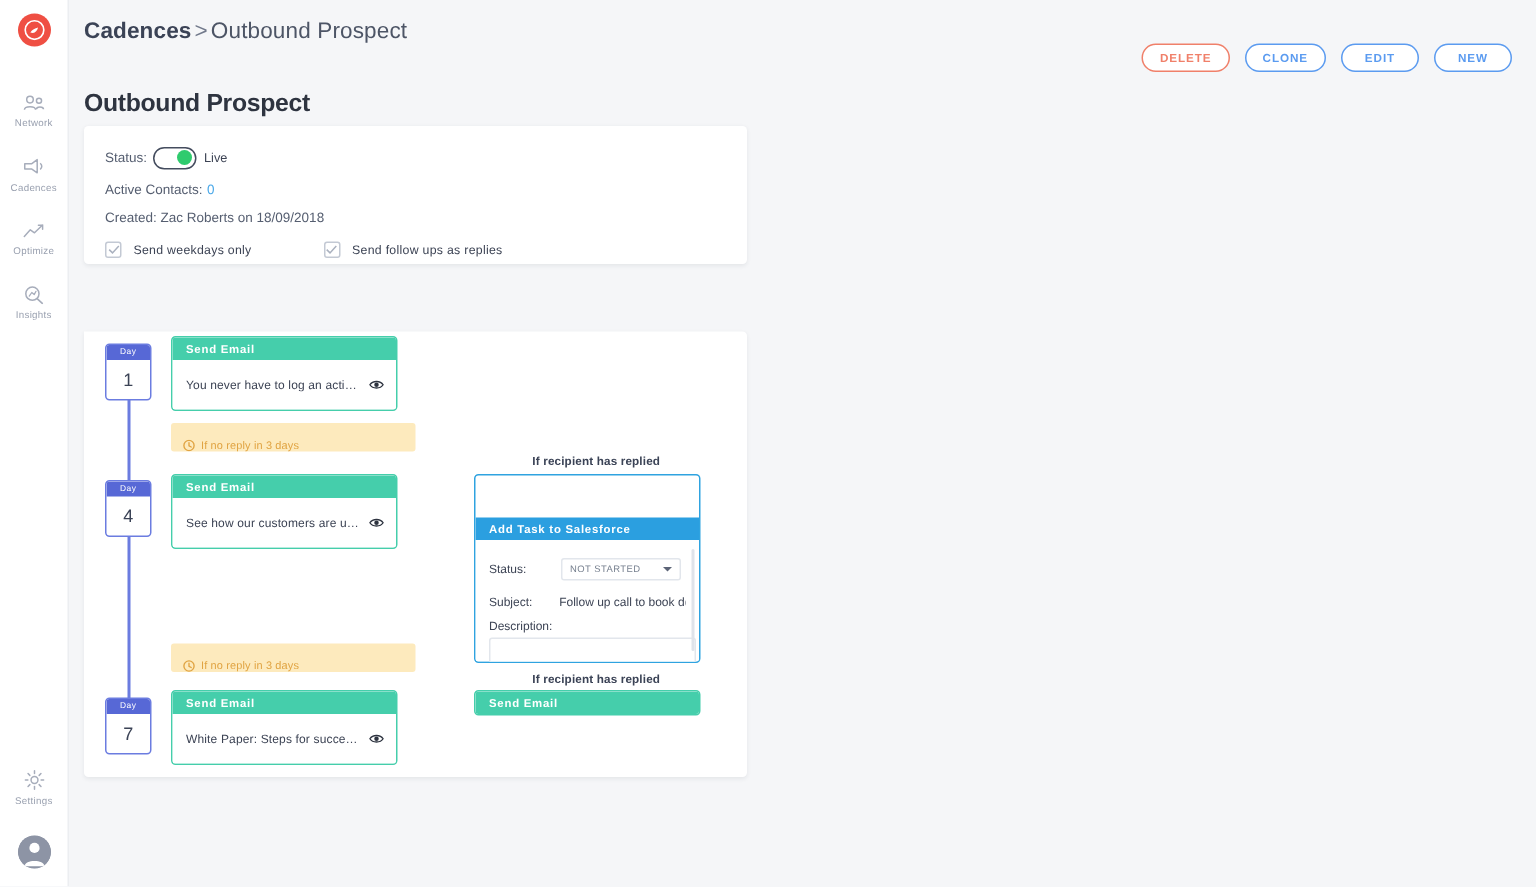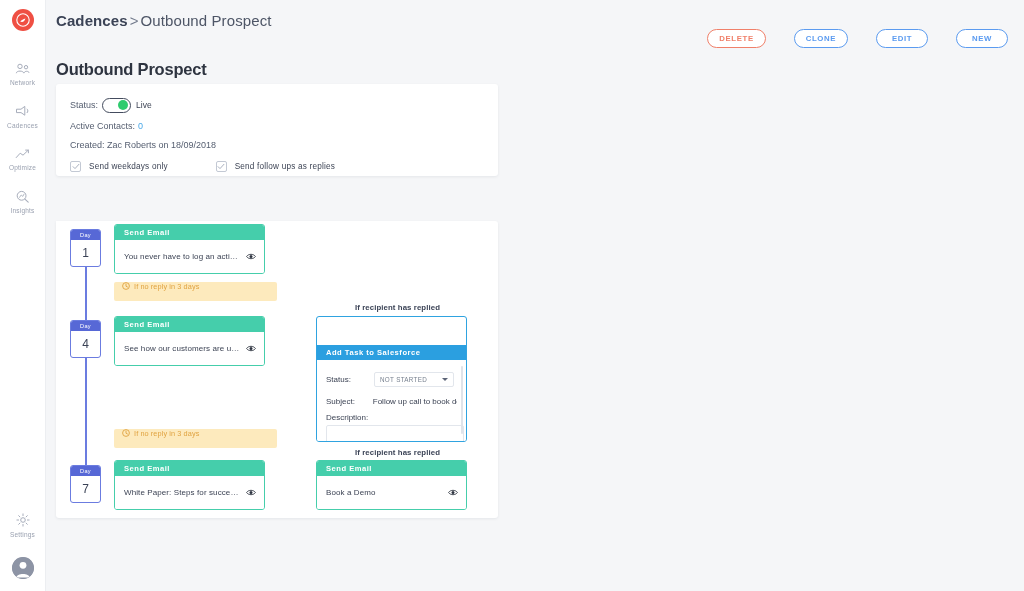--- a/index.html
+++ b/index.html
@@ -43,21 +43,21 @@
   .main { position: absolute; left: 46px; top: 0; width: 978px; height: 591px; }
 
   .breadcrumb {
     position: absolute; left: 10px; top: 12px;
     font-size: 15px; color: #4d5566; letter-spacing: .1px;
   }
   .breadcrumb .crumb-link { color: #3b4356; font-weight: bold; cursor: pointer; }
   .breadcrumb .crumb-sep { color: #727a8c; margin: 0 2px; }
   .breadcrumb .crumb-current { color: #4d5566; }
 
-  .actions { position: absolute; right: 16px; top: 29px; display: flex; gap: 28px; align-items: flex-end; }
+  .actions { position: absolute; right: 16px; top: 29px; display: flex; gap: 10px; align-items: flex-end; }
   .pill {
     height: 19px; min-width: 52px; padding: 0 11px; border-radius: 10px;
     font-size: 7.8px; font-weight: bold; letter-spacing: .6px;
     display: flex; align-items: center; justify-content: center;
     background: #fff; cursor: pointer; white-space: nowrap;
   }
   .pill.danger { border: 1px solid #f0806a; color: #f0806a; }
   .pill.primary { border: 1px solid #5b9bf0; color: #5b9bf0; }
 
   .page-title {
@@ -147,21 +147,21 @@
     padding: 0 8px 0 9px; justify-content: space-between;
   }
   .card .card-text {
     font-size: 8px; color: #3c4354; letter-spacing: .1px;
     white-space: nowrap; overflow: hidden; text-overflow: ellipsis;
   }
   .eye-icon { flex: 0 0 auto; margin-left: 6px; color: #2e3440; cursor: pointer; display:flex; }
 
   .wait-banner {
     position: absolute; width: 163px; height: 19px; background: #fdeabd;
-    border-radius: 2px; display: flex; align-items: flex-start; padding-left: 8px;
+    border-radius: 2px; display: flex; align-items: flex-end; padding-left: 8px;
   }
   .wait-banner .clock { color: #e09b34; margin-right: 4px; display: flex; }
   .wait-banner .wait-text { font-size: 7.3px; color: #e0a341; letter-spacing: .1px; }
 
   .branch-label {
     position: absolute; width: 163px; text-align: center;
     font-size: 7.8px; font-weight: bold; color: #3b4356; letter-spacing: .1px;
   }
 
   
@@ -422,26 +422,17 @@
           </div>
           <div class="sf-desc-label">Description:</div>
           <div class="sf-textarea"></div>
         </div>
       </div>
 
       <div class="branch-label" style="left:260px; top:227px">If recipient has replied</div>
 
       <div class="card green" style="left:260px; top:239px">
         <div class="card-head">Send Email</div>
-        <div class="card-body">
-          <span class="card-text">Book a Demo</span>
-          <span class="eye-icon">
-            <svg width="10" height="7" viewBox="0 0 10 7">
-                <path d="M.6 3.5 C2.4 .6 7.6 .6 9.4 3.5 C7.6 6.4 2.4 6.4 .6 3.5 Z" fill="none" stroke="#2e3440" stroke-width=".9"></path>
-                <circle cx="5" cy="3.5" r="1.5" fill="#2e3440"></circle>
-              </svg>
-          </span>
-        </div>
       </div>
 
     </div>
   </div>
 </div>
 
 </body></html>

